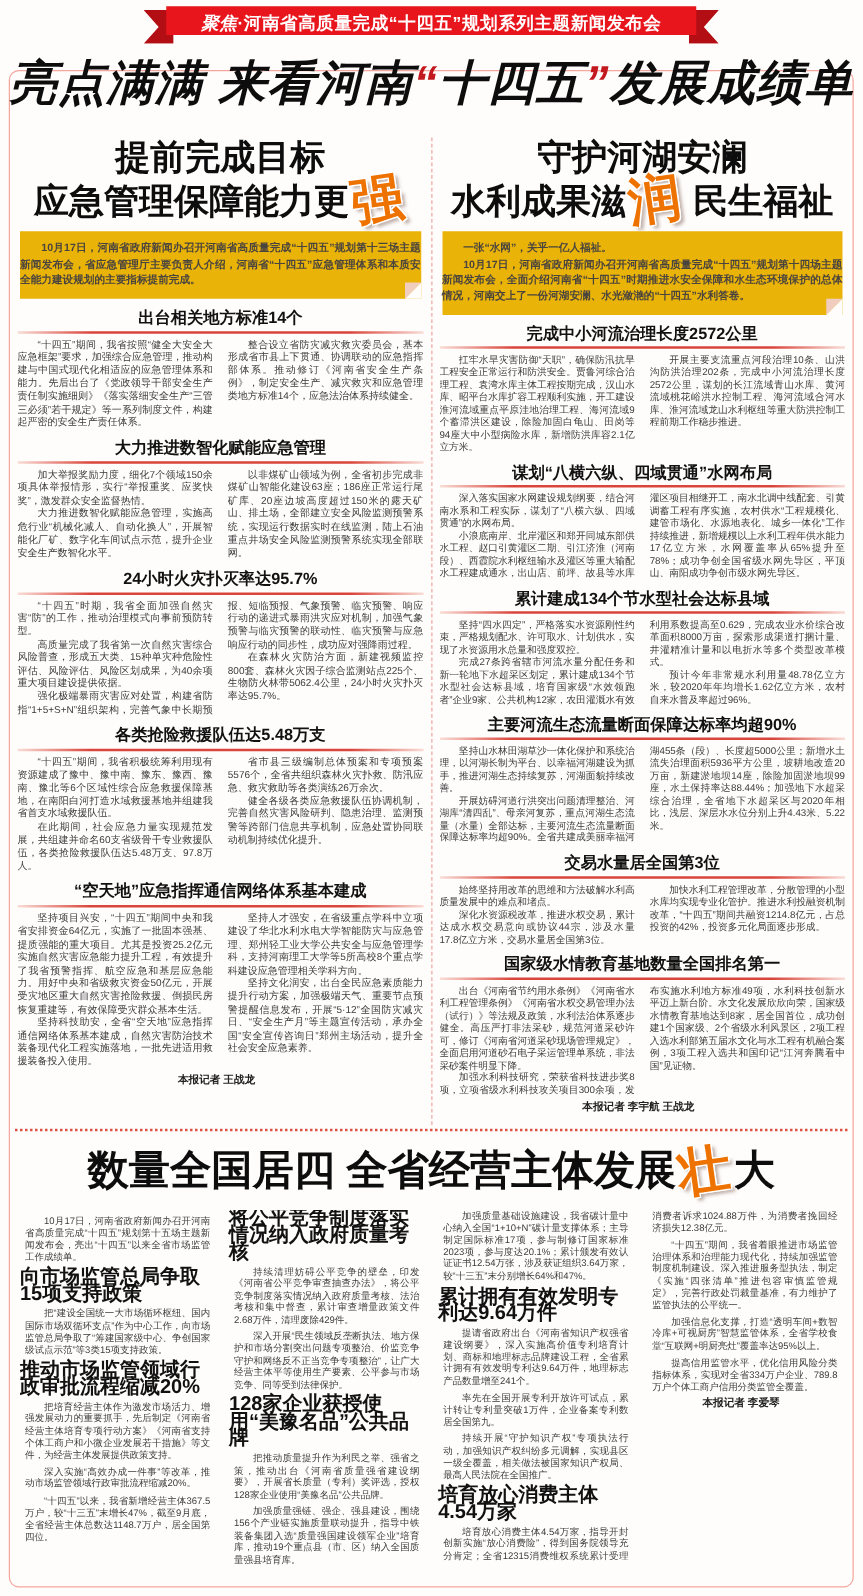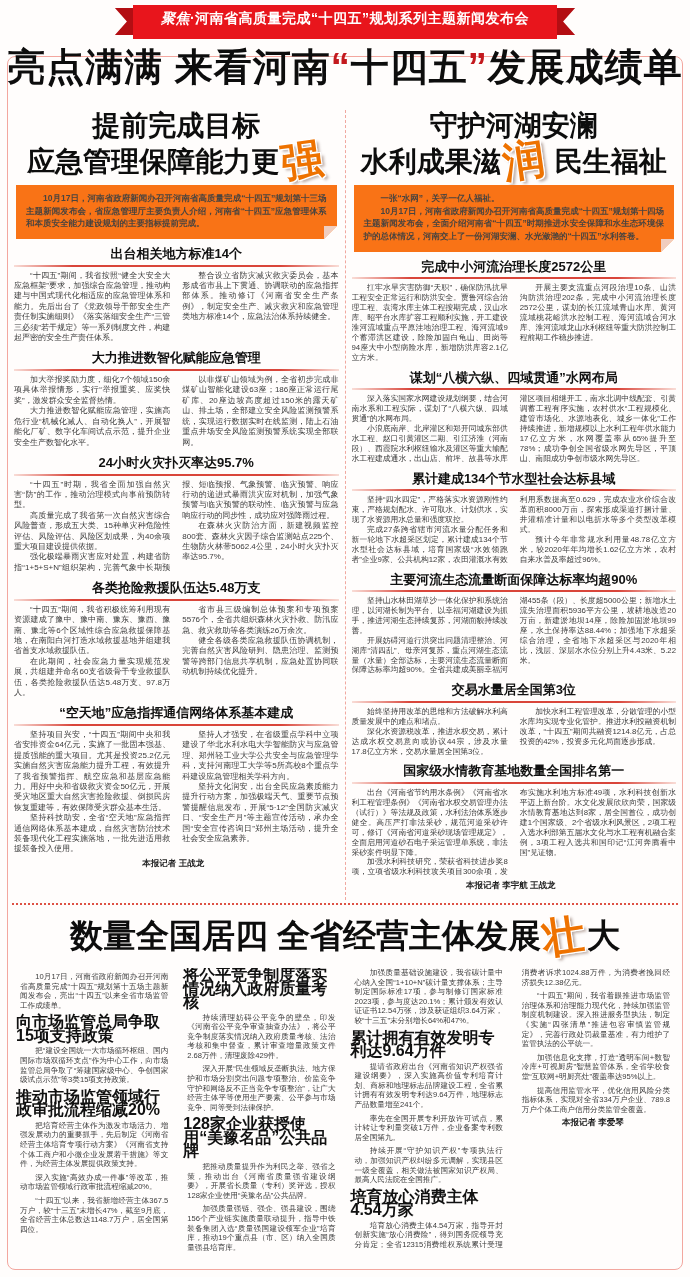--- a/index.html
+++ b/index.html
@@ -3,43 +3,43 @@
 <meta charset="utf-8">
 <style>
   html,body{margin:0;padding:0;}
   body{width:690px;height:1277px;position:relative;overflow:hidden;background:#fffdfc;
        font-family:"Liberation Sans",sans-serif;color:#333;}
   .frame{position:absolute;left:7px;right:7px;top:56px;bottom:7px;
          border:1px solid #f3a79f;border-radius:8px;pointer-events:none;}
   
   .ribbon-wrap{position:absolute;top:5px;left:0;right:0;text-align:center;height:30px;}
   .ribbon{position:relative;display:inline-block;background:#e8151c;color:#fff;
-          font-size:14px;font-weight:bold;line-height:27px;height:34px;padding:0 28px;
+          font-size:14px;font-weight:bold;line-height:27px;height:23px;padding:0 28px;
           letter-spacing:.5px;}
   .ribbon::before,.ribbon::after{content:"";position:absolute;top:3px;width:24px;height:27px;
           background:#b30e13;z-index:-1;}
   .ribbon::before{left:-18px;clip-path:polygon(0 0,100% 0,100% 100%,0 100%,12px 50%);}
   .ribbon::after{right:-18px;clip-path:polygon(0 0,100% 0,calc(100% - 12px) 50%,100% 100%,0 100%);}
   .ribbon .focus{font-family:"Liberation Serif",serif;font-style:italic;font-weight:bold;}
   
   .main-headline{position:absolute;top:38px;left:0;right:0;text-align:center;margin:0;
-     font-size:38px;font-weight:900;color:#0d0d0d;letter-spacing:1px;line-height:58px;}
+     font-size:38px;font-weight:900;color:#0d0d0d;letter-spacing:1px;line-height:58px;font-style:italic;}
   .main-headline .rq{color:#c3191e;}
   
   .top-wrap{position:absolute;top:106px;left:14px;right:14px;height:794px;display:flex;}
   .article{width:326px;overflow:hidden;}
   .v-sep{flex:0 0 0;border-left:1px dashed #f0a8a0;margin:4px 6px 0 6px;}
   .art-headline{margin:2px 0 4px;text-align:center;font-size:28px;font-weight:900;
      color:#0d0d0d;line-height:1.25;}
   .accent{display:inline-block;font-size:42px;line-height:.9;font-weight:900;
      font-family:"Liberation Serif",serif;color:#ee7200;transform:rotate(-8deg);
      text-shadow:-1px -1px 0 #fff,1px -1px 0 #fff,-1px 1px 0 #fff,1px 1px 0 #fff,3px 3px 3px rgba(60,20,0,.35);
      vertical-align:-4px;padding:0 2px;}
-  .intro{position:relative;background:#f97316;color:#4a443f;font-size:8.5px;font-weight:600;
-     line-height:1.5;text-align:justify;padding:7px 10px 9px;margin:3px 2px 6px;}
+  .intro{position:relative;background:#eab308;color:#4a443f;font-size:8.5px;font-weight:600;
+     line-height:1.5;text-align:justify;padding:7px 0 9px;margin:3px 2px 6px;}
   .intro p{margin:0;text-indent:2em;}
   .intro::after{content:"";position:absolute;right:0;bottom:0;width:0;height:0;
      border-style:solid;border-width:0 0 13px 13px;border-color:transparent transparent #fffdfc transparent;}
   .intro::before{content:"";position:absolute;right:0;bottom:0;width:0;height:0;
      border-style:solid;border-width:13px 13px 0 0;border-color:#f0cdbf transparent transparent transparent;}
   .sec-head{margin:7px 0 0;font-size:13px;font-weight:800;color:#111;text-align:center;line-height:1.2;}
   .sec-head::after{content:"";display:block;height:2px;margin-top:3px;
      background:linear-gradient(to right,#f9ddd7,#d9453a 18%,#d9453a 82%,#f9ddd7);}
   .sec-body{column-gap:12px;column-count:2;text-align:justify;margin-top:4px;}
   .sec-body p{margin:0;text-indent:2em;}

